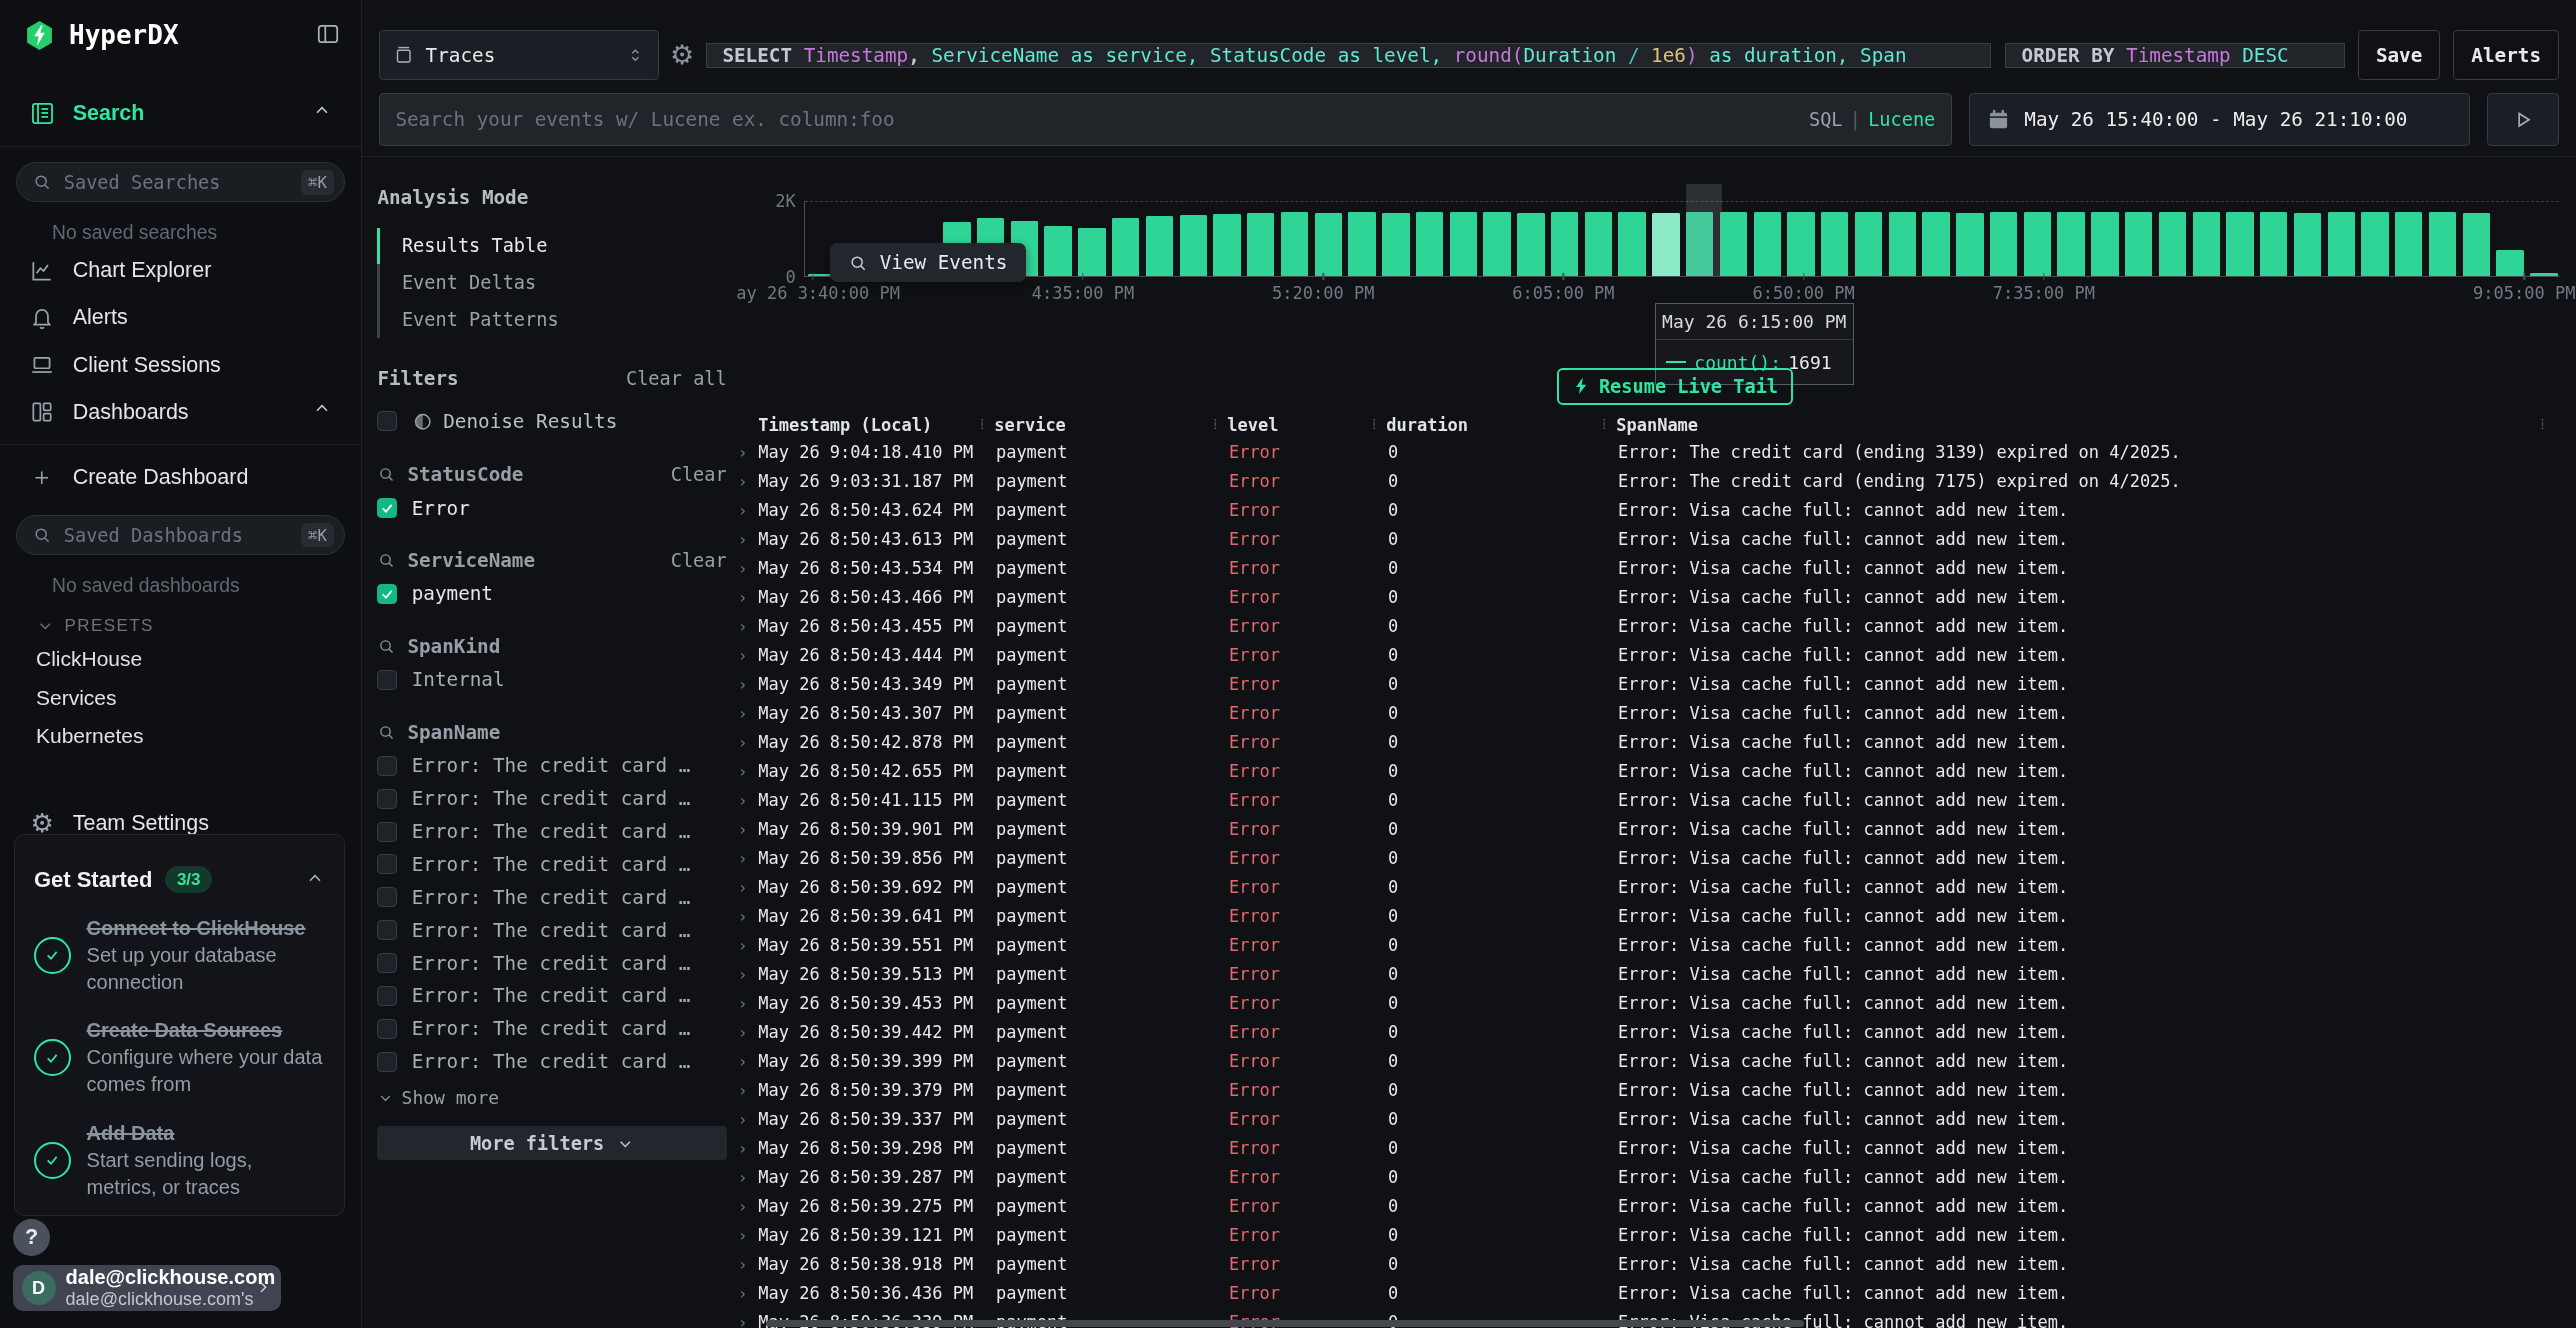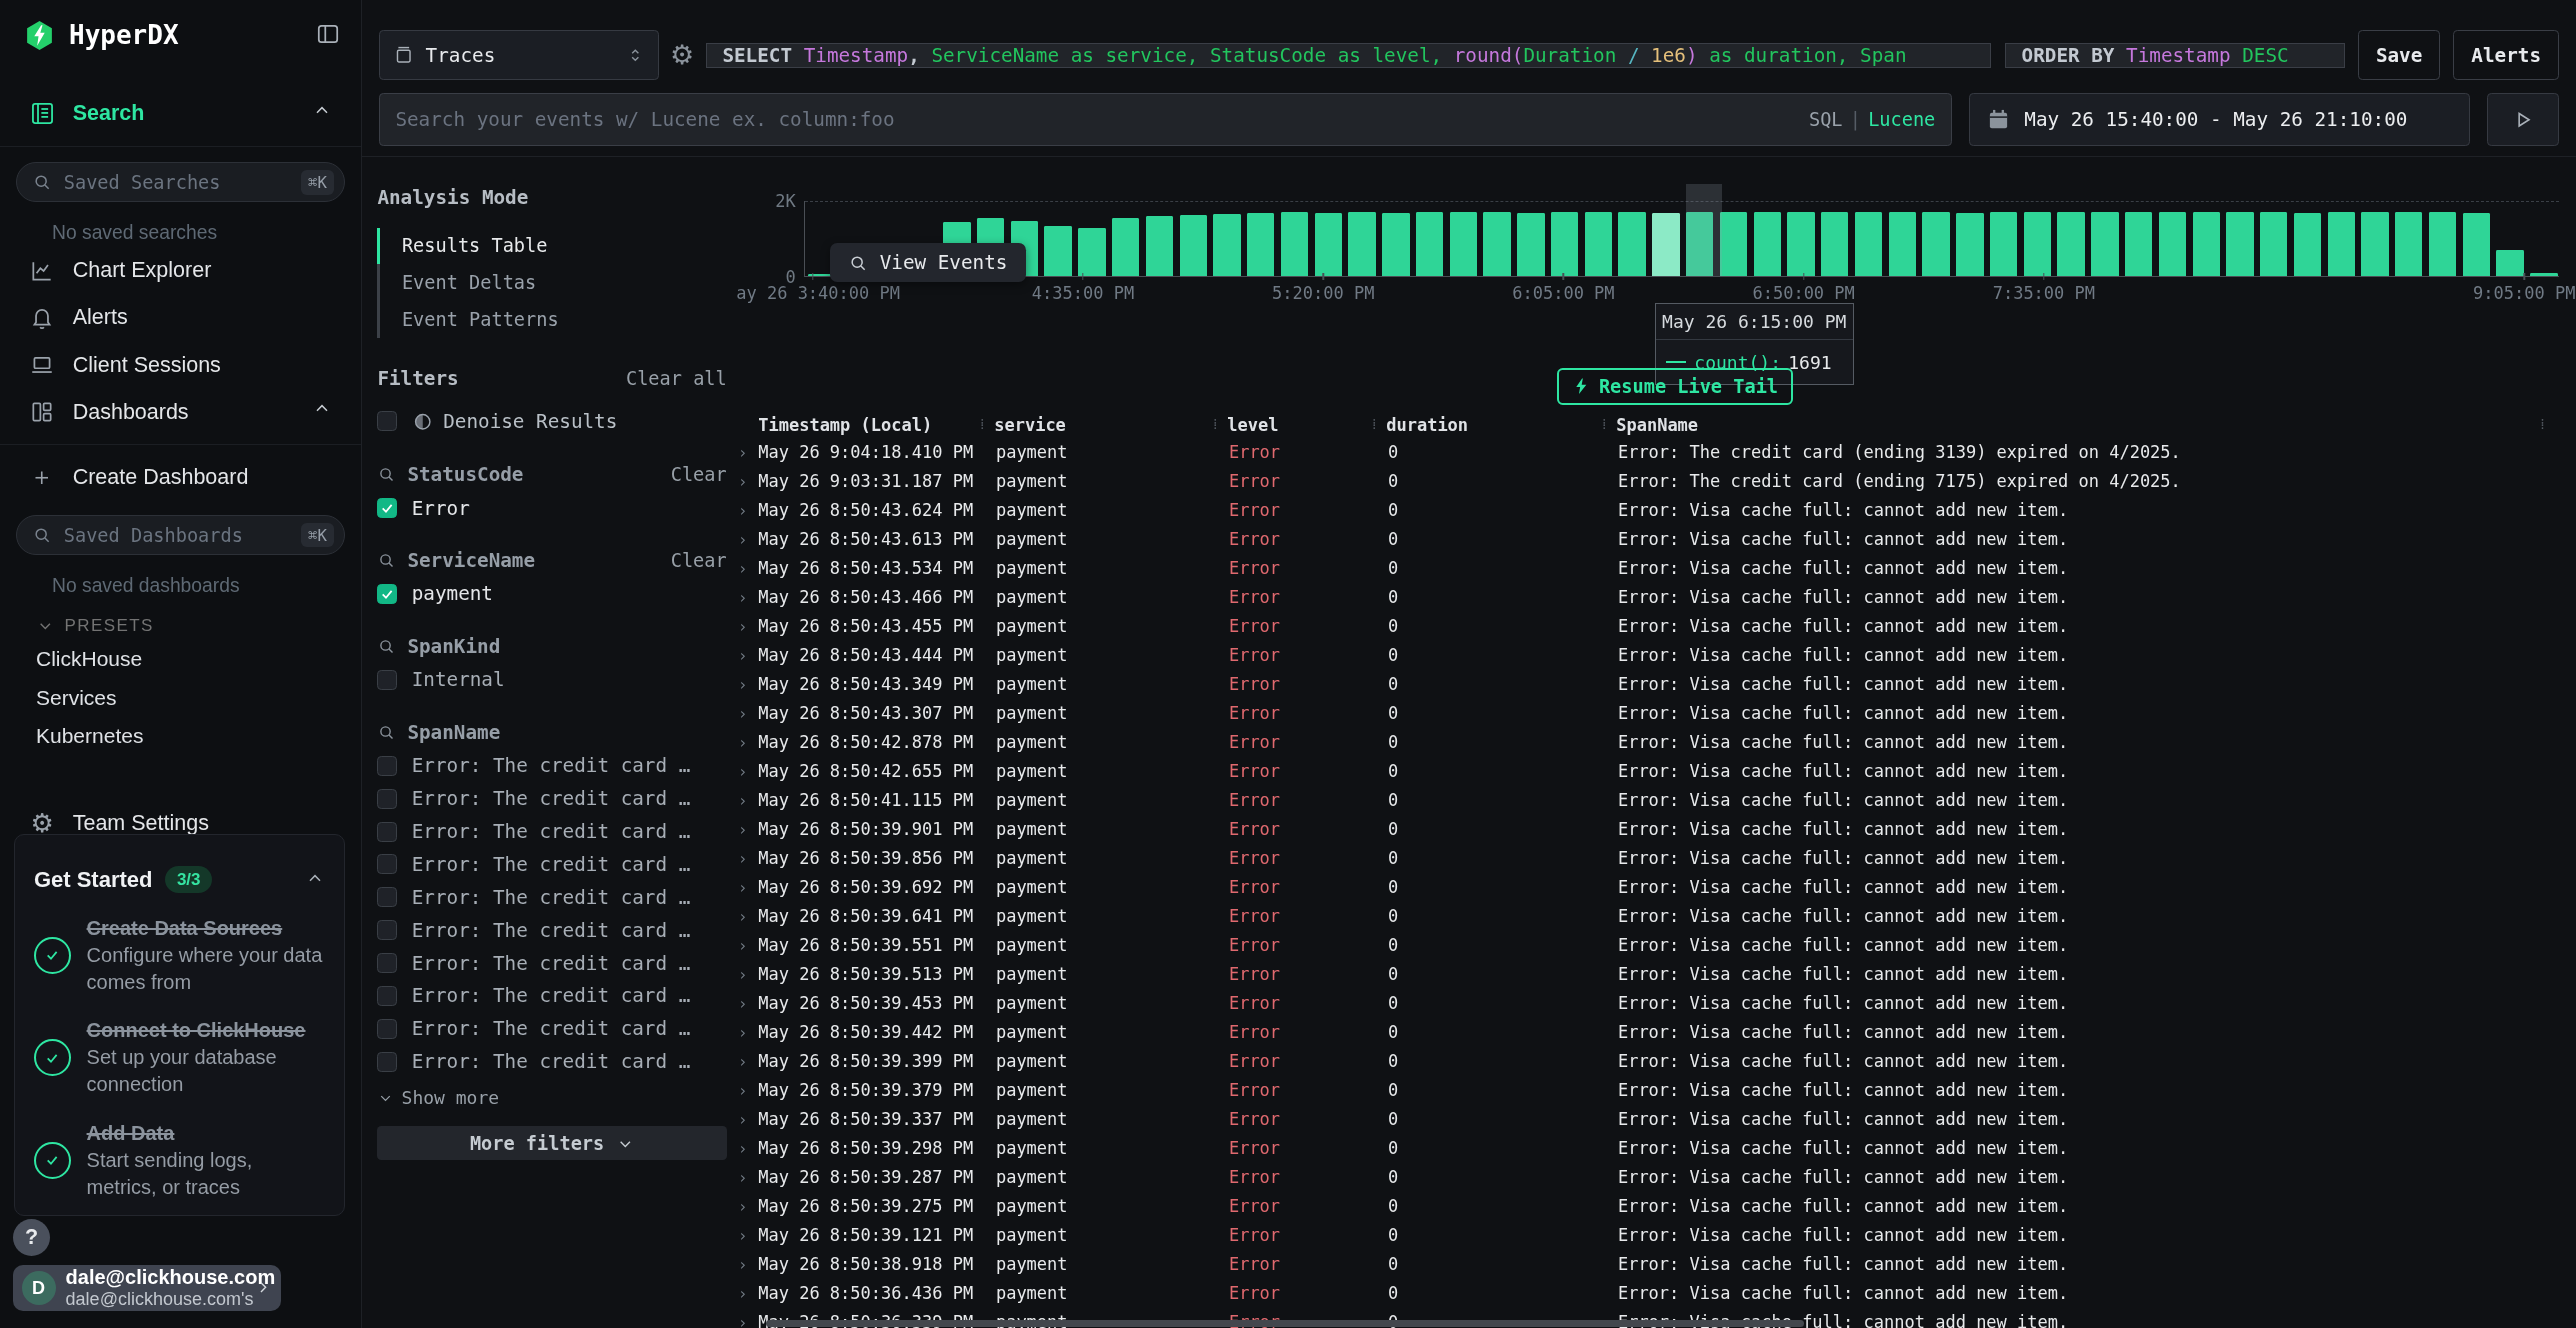--- a/index.html
+++ b/index.html
@@ -56,21 +56,21 @@
   .tb-row{display:flex;align-items:center;}
   .tb-row2{margin:13px 0 10px 0;}
   .box{background:#1b1e24;border:1.4px solid #363a42;border-radius:4.3px;height:50px;display:flex;align-items:center;}
   .src-select{width:280px;padding:0 13px;cursor:pointer;}
   .src-select .lbl{font-family:"DejaVu Sans Mono",monospace;font-size:19.3px;color:#e8eaed;margin-left:11.4px;flex:1}
   .tb-gear{margin:0 11.4px;color:#8b939c;cursor:pointer;display:flex}
   .code-box{background:#212429;border:1.4px solid #3a3e46;flex:1;min-width:0;padding:0 15.7px;overflow:hidden;white-space:nowrap;font-family:"DejaVu Sans Mono",monospace;font-size:19.3px;cursor:text;}
   .order-box{flex:0 0 340px;margin-left:14.3px;}
   .tok-k{color:#c3c9d1;font-weight:bold}
   .tok-p{color:#c678dd}
-  .tok-r{color:#22c55e}
+  .tok-r{color:#5eead4}
   .tok-c{color:#56b6c2}
   .tok-y{color:#e5c07b}
   .tb-btn{height:50px;border:1.4px solid #3a3e46;border-radius:4.3px;background:transparent;color:#e8eaed;
     font-family:"DejaVu Sans Mono",monospace;font-weight:bold;font-size:19.3px;margin-left:13px;padding:0 17px;cursor:pointer;}
   .search-box{background:#212429;border:1.4px solid #3a3e46;border-radius:4.3px;flex:1;height:53px;display:flex;align-items:center;padding:0 15.7px;}
   .search-box input{flex:1;background:transparent;border:none;outline:none;color:#cfd3d9;
     font-family:"DejaVu Sans Mono",monospace;font-size:19.3px;min-width:0;}
   .search-box input::placeholder{color:#6b7380}
   .lang-toggle{font-family:"DejaVu Sans Mono",monospace;font-size:18.6px;white-space:nowrap;cursor:pointer;}
   .lang-sql{color:#9aa2ab}.lang-div{color:#555c65;margin:0 7.2px}.lang-lucene{color:#2ee6a2}
@@ -292,33 +292,33 @@
         </span>
       </div>
       <div id="gs-items">
           <div class="gs-item">
      <span class="gs-check">
               <svg width="14.3" height="14.3" viewBox="0 0 24 24" fill="none" stroke="currentColor" stroke-width="3">
                 <polyline points="4.5 12.5 10 18 19.5 6.5"></polyline>
               </svg>
             </span>
      <span>
-       <div class="gs-item-title">Create Data Sources</div>
-       <div class="gs-item-sub">Configure where your data comes from</div>
+       <div class="gs-item-title">Connect to ClickHouse</div>
+       <div class="gs-item-sub">Set up your database connection</div>
      </span>
    </div>
           <div class="gs-item">
      <span class="gs-check">
               <svg width="14.3" height="14.3" viewBox="0 0 24 24" fill="none" stroke="currentColor" stroke-width="3">
                 <polyline points="4.5 12.5 10 18 19.5 6.5"></polyline>
               </svg>
             </span>
      <span>
-       <div class="gs-item-title">Connect to ClickHouse</div>
-       <div class="gs-item-sub">Set up your database connection</div>
+       <div class="gs-item-title">Create Data Sources</div>
+       <div class="gs-item-sub">Configure where your data comes from</div>
      </span>
    </div>
           <div class="gs-item">
      <span class="gs-check">
               <svg width="14.3" height="14.3" viewBox="0 0 24 24" fill="none" stroke="currentColor" stroke-width="3">
                 <polyline points="4.5 12.5 10 18 19.5 6.5"></polyline>
               </svg>
             </span>
      <span>
        <div class="gs-item-title">Add Data</div>

